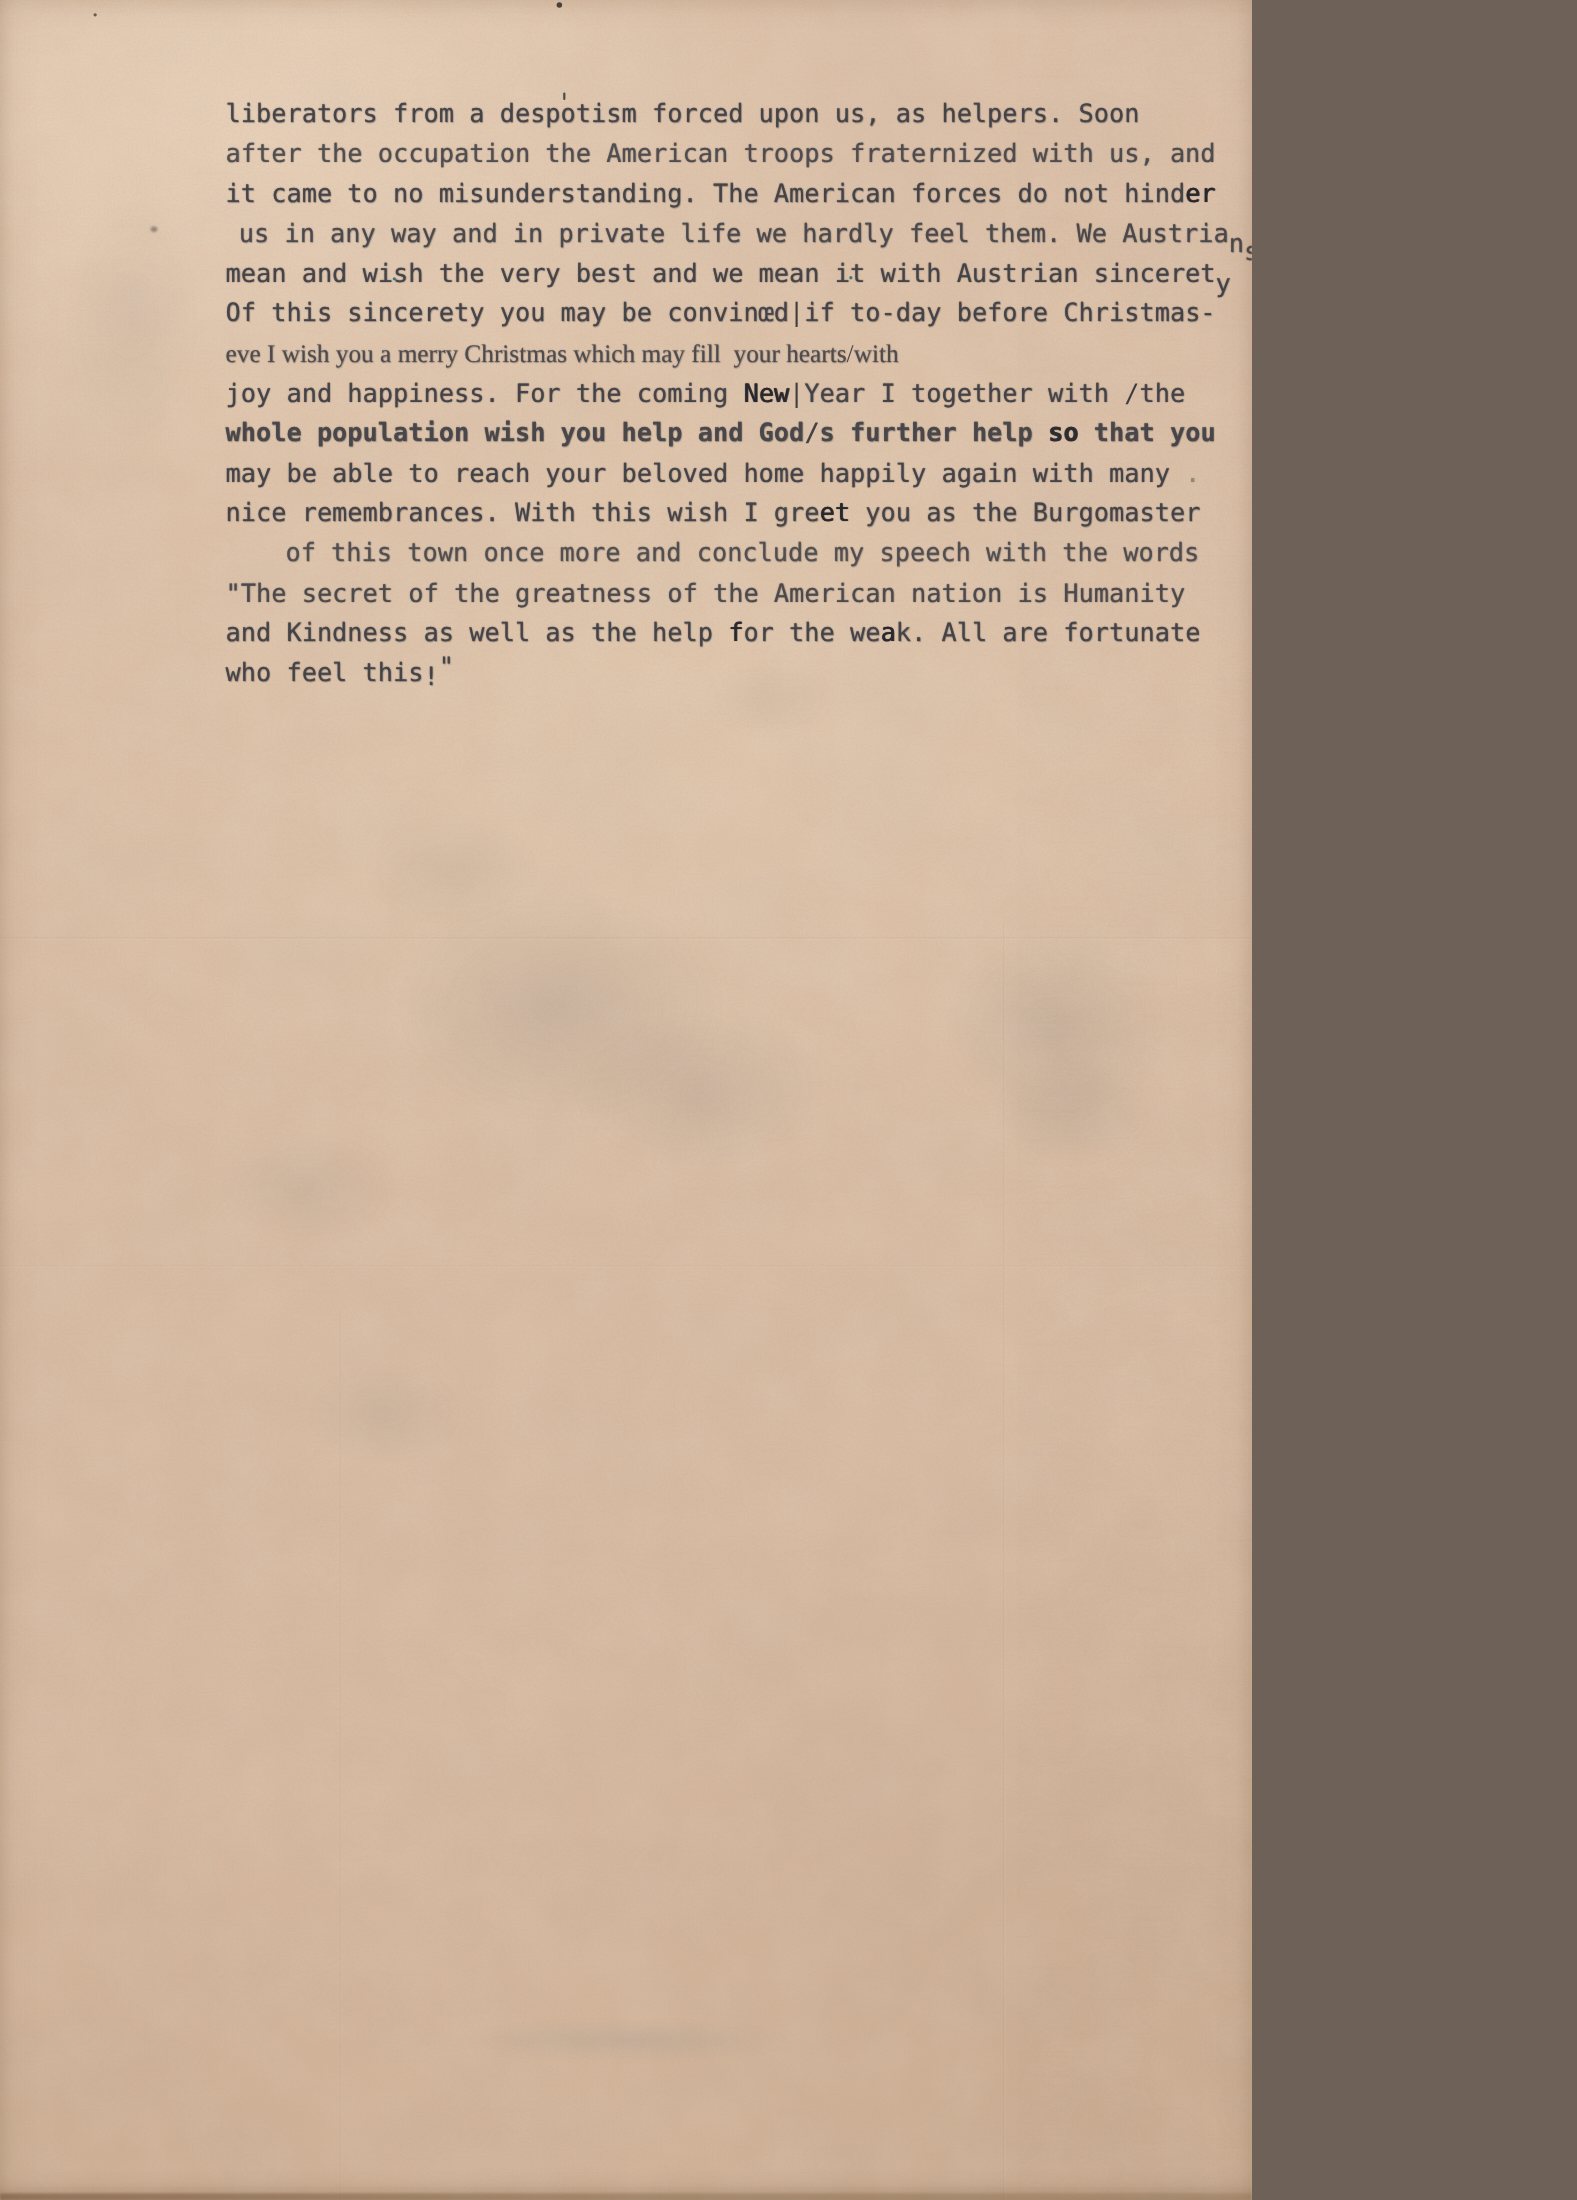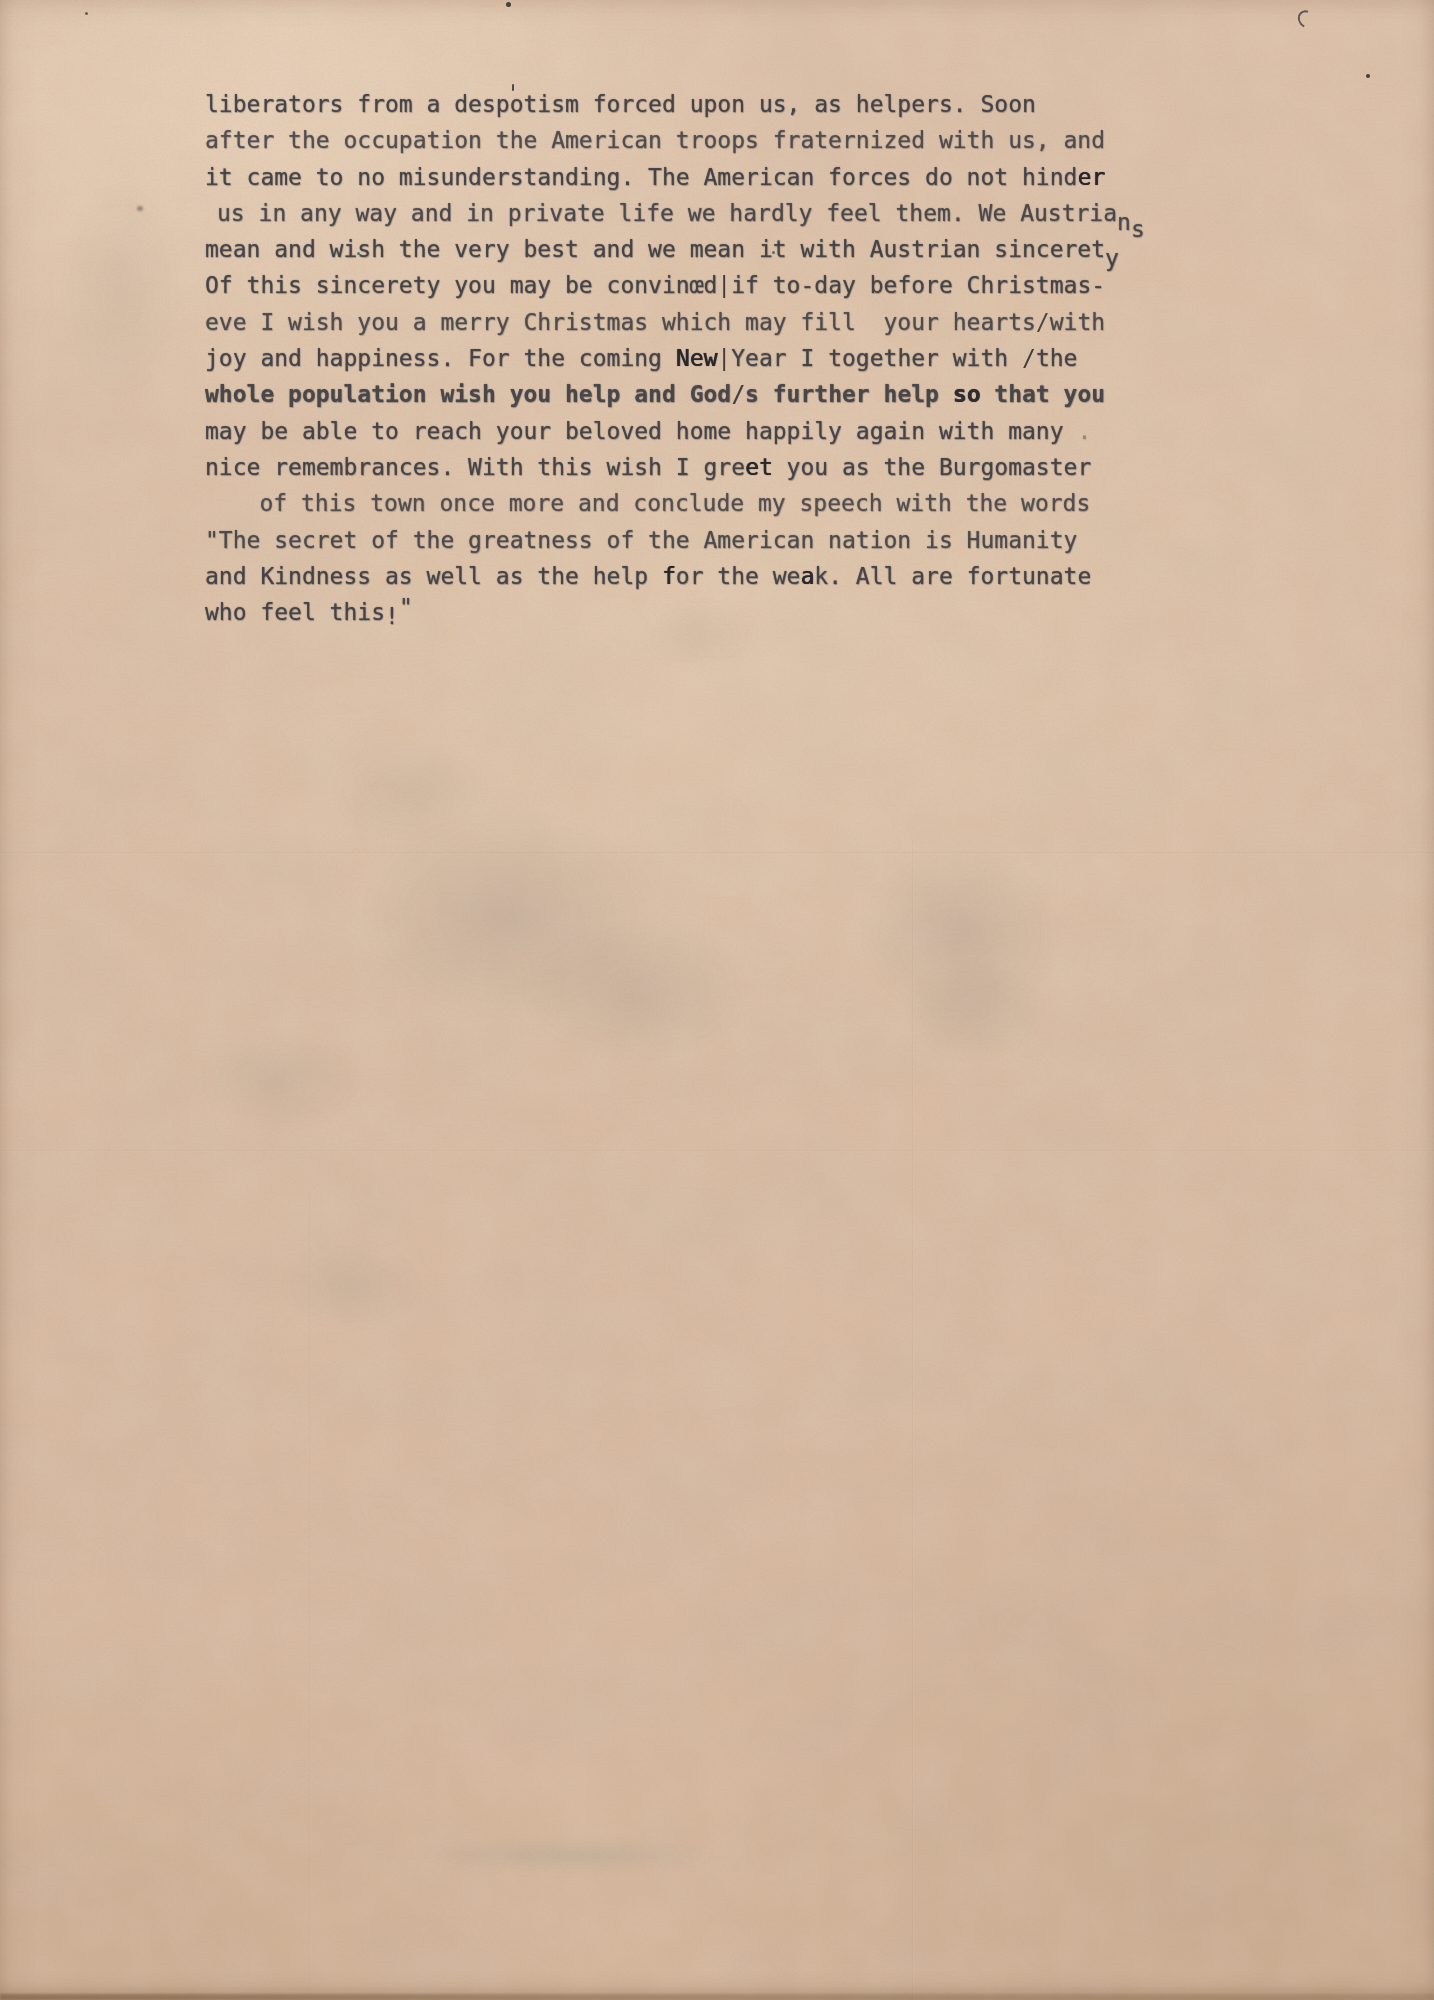--- a/index.html
+++ b/index.html
@@ -1,38 +1,38 @@
 <!DOCTYPE html>
 <html><head>
 <meta charset="utf-8">
 <style>
   html,body{margin:0;padding:0;background:#6e6258;}
   .page{
-    position:relative;width:1434px;height:2000px;overflow:hidden;
+    position:relative;width:1138px;height:2000px;overflow:hidden;
     background-color:#d8bca3;
     background-image:
       radial-gradient(ellipse 800px 520px at 20% 5%, rgba(240,219,195,.55), rgba(240,219,195,0) 65%),
       radial-gradient(ellipse 1000px 700px at 52% 30%, rgba(231,208,182,.40), rgba(231,208,182,0) 70%),
       radial-gradient(ellipse 900px 900px at 88% 96%, rgba(166,136,106,.22), rgba(166,136,106,0) 70%),
       radial-gradient(ellipse 700px 500px at 8% 99%, rgba(170,140,110,.18), rgba(170,140,110,0) 70%),
       linear-gradient(180deg, #dcc0a8 0%, #d9bda4 45%, #d6b9a0 78%, #d4b69c 100%);
     font-family:"DejaVu Sans Mono", monospace;
   }
   .grain{position:absolute;left:0;top:0;width:100%;height:100%;pointer-events:none;}
   .text-block{
     position:absolute;left:205px;top:86px;
     font-size:23px;line-height:36.3px;white-space:pre;
     color:rgba(52,54,60,.86);
     text-shadow:0 0 1.2px rgba(55,57,64,.75), .6px .6px .9px rgba(55,57,64,.35);
     filter:blur(.38px) contrast(1.03);
   }
   .tline{opacity:.92;}
   .tline:nth-child(2){opacity:.85;}
   .tline:nth-child(4){opacity:.88;margin-left:12px;}
-  .tline:nth-child(7){opacity:.86;}
+  .tline:nth-child(7){opacity:.86;font-family:Liberation Serif, serif;}
   .tline:nth-child(9){opacity:.89;font-weight:bold;}
   .tline:nth-child(12){opacity:.84;text-align:center;}
   .tline:nth-child(13){opacity:.87;}
   .bold{color:rgba(28,30,36,.96);text-shadow:0 0 1px rgba(28,30,36,.9), .7px 0 0 rgba(28,30,36,.8);}
   .pen{color:rgba(38,40,46,.92);text-shadow:none;}
   .faint{opacity:.45;}
   .drop1{position:relative;top:.38em;}
   .drop2{position:relative;top:.72em;}
   .drop-half{position:relative;top:.15em;}
   .up{position:relative;top:-.22em;}

